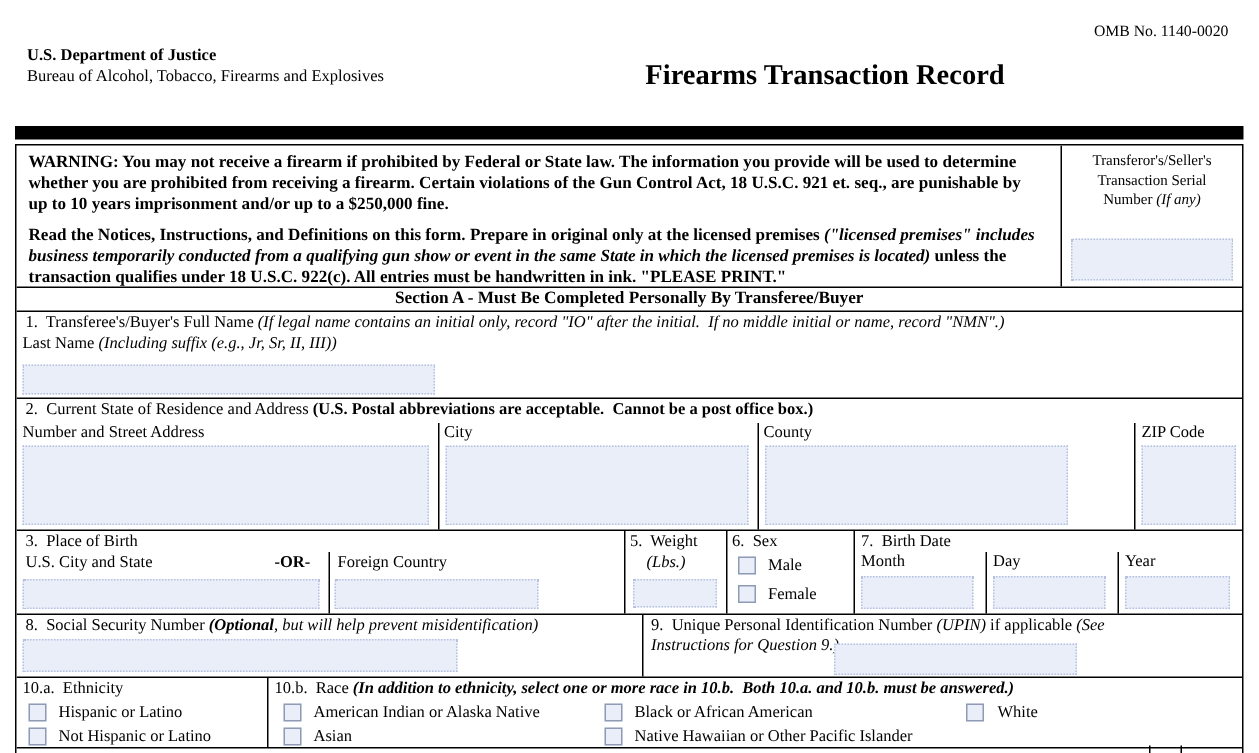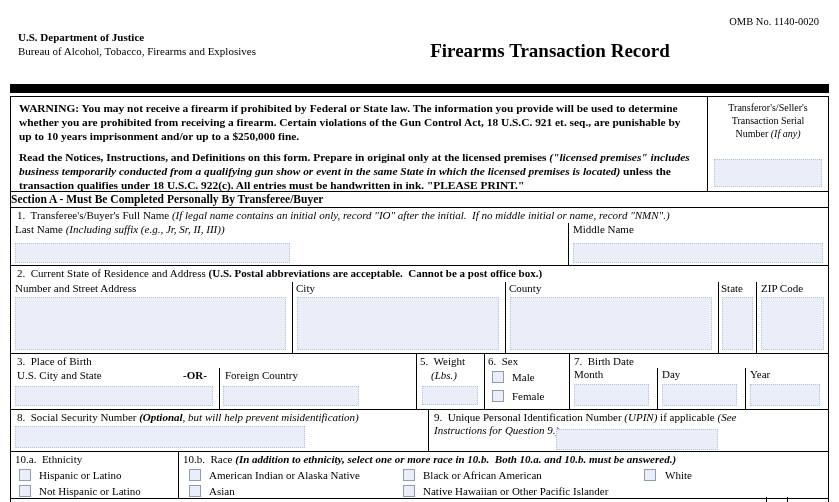--- a/index.html
+++ b/index.html
@@ -46,52 +46,44 @@
         <div class="serialtxt">
           <div>Transferor's/Seller's</div>
           <div>Transaction Serial</div>
           <div><span>Number </span><span class="i">(If any)</span></div>
         </div>
         <div class="field" style="left:6px;right:6px;top:62px;height:28px"></div>
       </div>
     </div>
 
     <div class="row" style="top:94px;height:16px">
-      <div class="b" style="text-align:left;font-size:11.5px;line-height:15px">Section A - Must Be Completed Personally By Transferee/Buyer</div>
+      <div class="b" style="text-align:center;font-size:11.5px;line-height:15px">Section A - Must Be Completed Personally By Transferee/Buyer</div>
     </div>
 
     <div class="row" style="top:110px;height:58px">
       <div class="lbl" style="left:6px;top:1px"><span>1.  Transferee's/Buyer's Full Name </span><span class="i">(If legal name contains an initial only, record "IO" after the initial.  If no middle initial or name, record "NMN".)</span></div>
       <div class="abs" style="left:0;top:15px;bottom:0;width:284px">
         <div class="lbl" style="left:4px;top:0"><span>Last Name </span><span class="i">(Including suffix (e.g., Jr, Sr, II, III))</span></div>
-        <div class="field" style="left:4px;right:5px;bottom:2px;height:20px"></div>
-      </div>
-      <div class="subcell" style="left:557px;top:15px;right:0">
-        <div class="lbl" style="left:4px;top:0">Middle Name</div>
         <div class="field" style="left:4px;right:5px;bottom:2px;height:20px"></div>
       </div>
     </div>
 
     <div class="row" style="top:168px;height:88px">
       <div class="lbl" style="left:6px;top:1px"><span>2.  Current State of Residence and Address </span><span class="b">(U.S. Postal abbreviations are acceptable.  Cannot be a post office box.)</span></div>
       <div class="abs" style="left:0;top:16px;bottom:0;width:281px">
         <div class="lbl" style="left:4px;top:0">Number and Street Address</div>
         <div class="field" style="left:4px;right:6px;top:15px;bottom:3px"></div>
       </div>
       <div class="subcell" style="left:281px;top:16px;width:213px">
         <div class="lbl" style="left:3px;top:0">City</div>
         <div class="field" style="left:4px;right:6px;top:15px;bottom:3px"></div>
       </div>
       <div class="subcell" style="left:494px;top:16px;width:213px">
         <div class="lbl" style="left:3px;top:0">County</div>
         <div class="field" style="left:4px;right:6px;top:15px;bottom:3px"></div>
-      </div>
-      <div class="subcell" style="left:707px;top:16px;width:38px">
-        <div class="lbl" style="left:2px;top:0">State</div>
-        <div class="field" style="left:3px;right:3px;top:15px;bottom:3px"></div>
       </div>
       <div class="subcell" style="left:745px;top:16px;right:0">
         <div class="lbl" style="left:4px;top:0">ZIP Code</div>
         <div class="field" style="left:4px;right:4px;top:15px;bottom:3px"></div>
       </div>
     </div>
 
     <div class="row" style="top:256px;height:56px">
 
       <div class="abs" style="left:0;top:0;bottom:0;width:353px">

